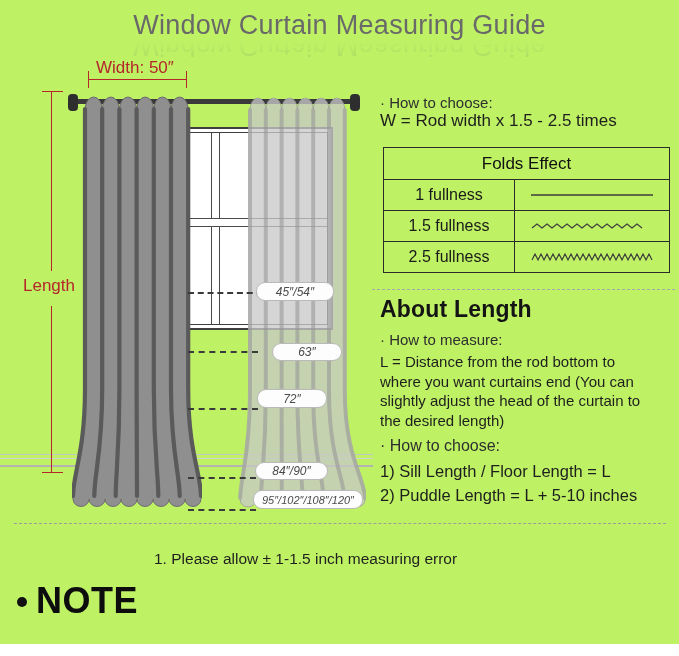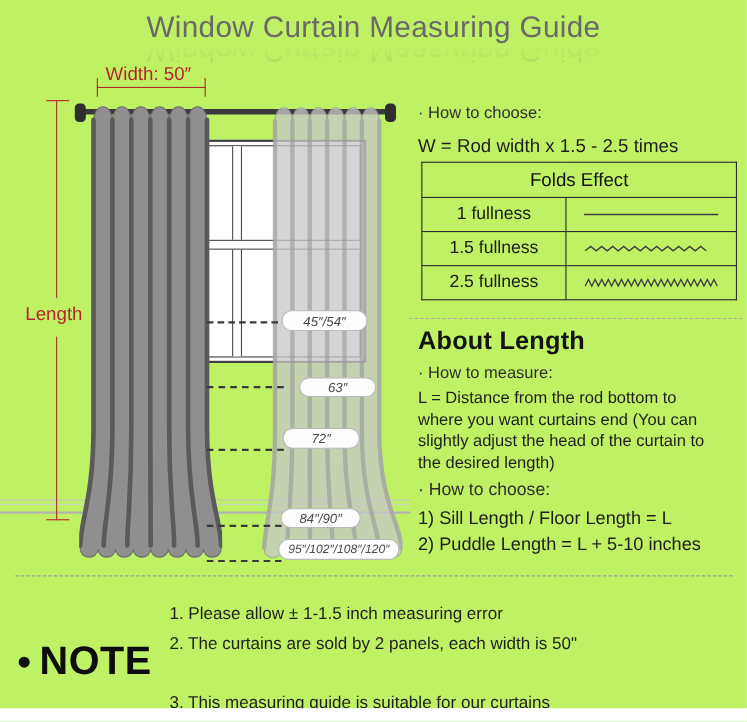--- a/index.html
+++ b/index.html
@@ -59,21 +59,21 @@
   .len-cap{left:42px;width:21px;border-top:1.5px solid var(--dimension-red,#b5262b);z-index:6;}
   .cap-top{top:91px;} .cap-bot{top:472px;}
   .length-label{left:23px;top:276px;font-size:17px;}
 
   
   .h2{font-size:23px;font-weight:600;color:#141414;letter-spacing:.2px;}
   .aw-heading{left:380px;top:60px;}
   .al-heading{left:380px;top:296px;}
   .sub-label{left:380px;font-size:15px;color:#2e2e2e;}
   .aw-choose{top:94px;}
-  .formula{left:380px;top:111px;font-size:17px;color:#1e1e1e;margin-top:12px;}
+  .formula{left:380px;top:111px;font-size:17px;color:#1e1e1e;}
   .al-measure{top:331px;}
   .measure-text{left:380px;top:352px;width:300px;font-size:15px;line-height:19.5px;color:#1e1e1e;white-space:pre-line;}
   .al-choose{top:437px;font-size:16px;}
   .choice{left:380px;font-size:16.5px;color:#1e1e1e;}
   .choice-0{top:462px;} .choice-1{top:486px;}
 
   .folds-table{left:383px;top:147px;border-collapse:collapse;z-index:1;}
   .folds-table td{border:1.2px solid #2b2b2b;text-align:center;vertical-align:middle;padding:0;}
   .folds-header{height:31px;font-size:17px;color:#111;}
   .fold-label{width:130px;height:30px;font-size:16px;color:#1a1a1a;}
@@ -202,16 +202,14 @@
 the desired length)</div>
   <div class="abs sub-label al-choose">· How to choose:</div>
   <div class="abs choice choice-0">1)  Sill Length / Floor Length = L</div>
   <div class="abs choice choice-1">2)  Puddle Length = L + 5-10 inches</div>
 
   <div class="abs sep-dashed-bottom"></div>
 
   <div class="abs note-bullet"></div>
   <div class="abs note-heading">NOTE</div>
   <div class="abs note-item note-1">1. Please allow ± 1-1.5 inch measuring error</div>
-  <div class="abs note-item note-2">2. The curtains are sold by 2 panels, each width is 50"</div>
-  <div class="abs note-item note-3">3. This measuring guide is suitable for our curtains</div>
 
 </div>
 
 </body></html>

